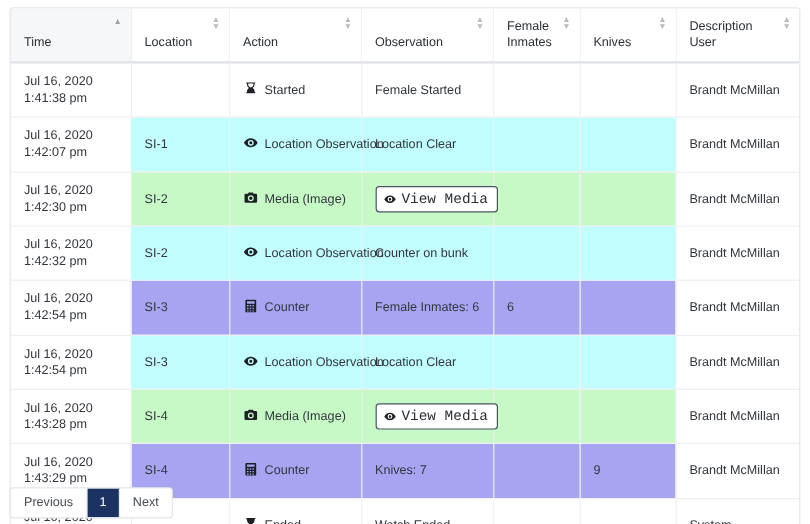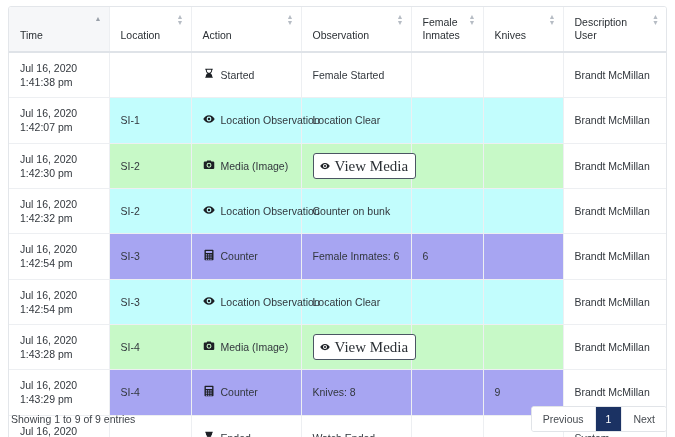--- a/index.html
+++ b/index.html
@@ -127,23 +127,23 @@
   .ico svg { display: block; }
 
   .view-media-btn {
     display: inline-flex;
     align-items: center;
     gap: 5px;
     background: #ffffff;
     border: 1px solid #4b5563;
     border-radius: 3px;
     padding: 3px 7px 3px 6px;
-    font-size: 15px;
+    font-size: 12px;
     color: #2b3035;
-    font-family: Liberation Serif, serif;
+    font-family: Liberation Mono, monospace;
     cursor: pointer;
     line-height: 1.2;
     white-space: nowrap;
   }
   .view-media-btn .ico { width: 10px; height: 10px; flex-basis: 10px; }
 
   
   .footer {
     position: absolute;
     left: 8px;
@@ -387,21 +387,21 @@
             <td class="tint-purple">
               <div class="cell-action">
                 <span class="ico">
                   <svg viewBox="0 0 16 16" width="12" height="12" fill="currentColor">
                     <path d="M3 1h10a1 1 0 0 1 1 1v12a1 1 0 0 1-1 1H3a1 1 0 0 1-1-1V2a1 1 0 0 1 1-1zm.8 1.8v2.6h8.4V2.8H3.8zm0 4.1v1.6h1.7V6.9H3.8zm3 0v1.6h1.6V6.9H6.8zm3 0v1.6h1.6V6.9H9.8zm-6 3v1.6h1.7V9.9H3.8zm3 0v1.6h1.6V9.9H6.8zm3 0v1.6h1.6V9.9H9.8zm-6 3v1.3h1.7v-1.3H3.8zm3 0v1.3h1.6v-1.3H6.8zm3 0v1.3h1.6v-1.3H9.8z"></path>
                   </svg>
                 </span>
                 <span>Counter</span>
               </div>
             </td>
-            <td class="tint-purple">Knives: 8</td>
+            <td class="tint-purple">Knives: 7</td>
             <td class="tint-purple"></td>
             <td class="tint-purple">9</td>
             <td>Brandt McMillan</td>
           </tr>
           <tr>
             <td class="col-time">Jul 16, 2020
 1:43:31 pm</td>
             <td class="tint-none"></td>
             <td class="tint-none">
               <div class="cell-action">
@@ -416,21 +416,20 @@
             <td class="tint-none">Watch Ended</td>
             <td class="tint-none"></td>
             <td class="tint-none"></td>
             <td>System</td>
           </tr>
         </tbody>
     </table>
   </div>
 
   <div class="footer">
-    <div class="showing">Showing 1 to 9 of 9 entries</div>
     <div class="pager">
       <button>Previous</button>
       <button class="active">1</button>
       <button>Next</button>
     </div>
   </div>
 
 </div>
 
 </body></html>

